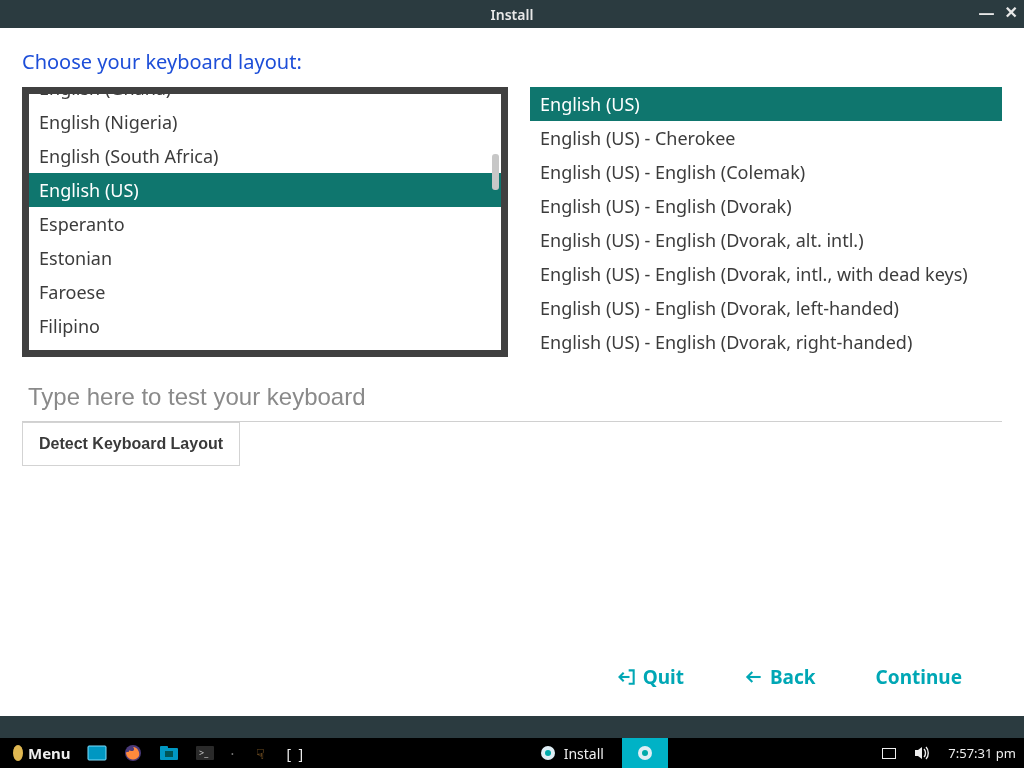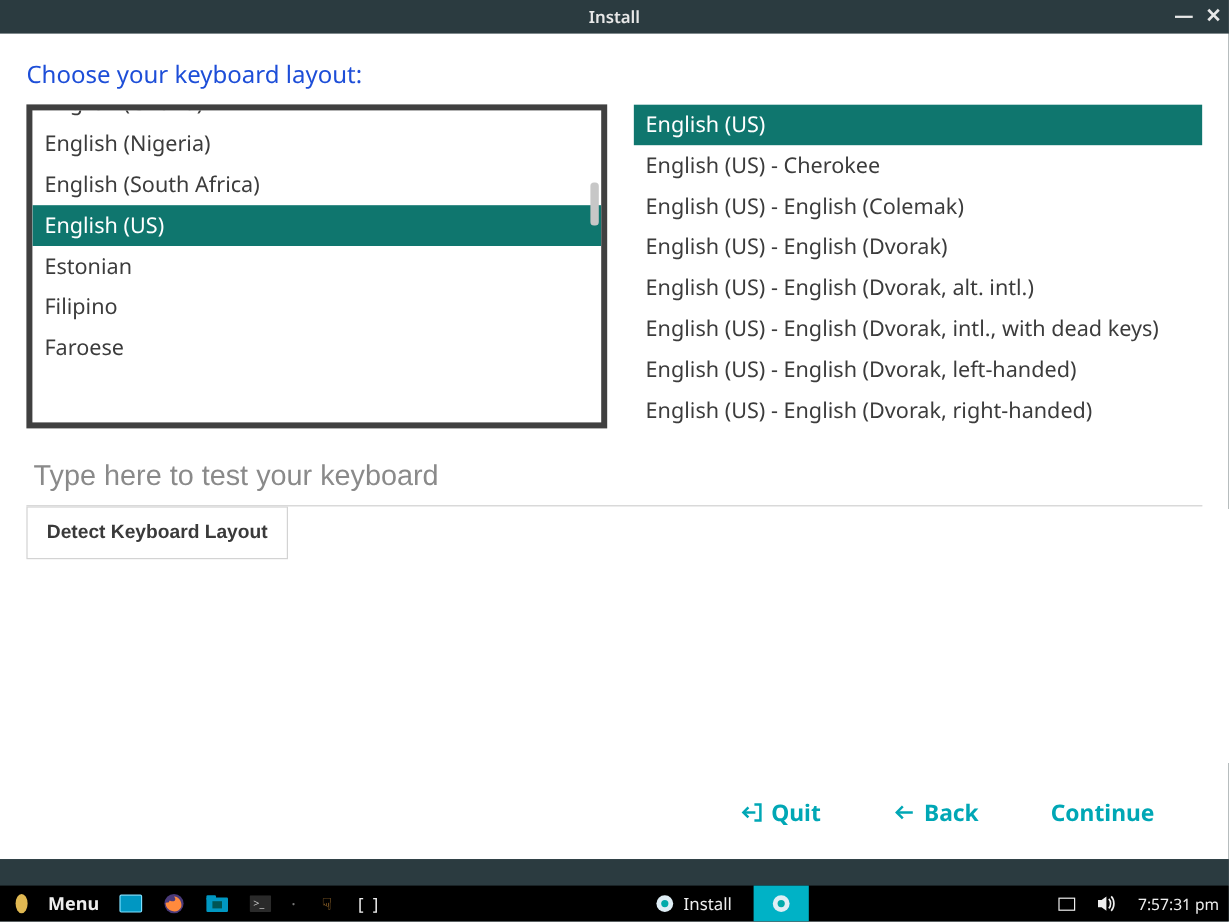--- a/index.html
+++ b/index.html
@@ -11,40 +11,40 @@
   .titlebar .controls { position: absolute; right: 6px; top: 4px; display: flex; gap: 10px; }
   .titlebar .controls span { color: #e8e8e8; font-size: 16px; cursor: pointer; line-height: 1; font-weight: bold; }
 
   .header { padding: 20px 28px 22px 28px; }
   .header h1 { color: #f0f0f0; font-size: 32px; font-weight: 700; }
 
   .content { background: #ffffff; flex: 1; padding: 20px 22px 16px 22px; display: flex; flex-direction: column; color: #2f2f2f; }
   .prompt { font-size: 20px; margin-bottom: 12px; color: #1d4ed8; }
 
   .lists { display: flex; gap: 22px; height: 270px; }
-  .listbox { flex: 1; border: 5px solid #404040; overflow: hidden; position: relative; background: #fff; }
+  .listbox { flex: 1; border: 7px solid #404040; overflow: hidden; position: relative; background: #fff; }
   .listbox.right { border: none; }
   .listbox .inner { position: absolute; left: 0; right: 0; }
   .listbox .item { font-size: 18px; color: #3c3c3c; padding: 5px 10px; cursor: pointer; white-space: nowrap; }
   .listbox .item.selected { background: #0f766e; color: #ffffff; }
   .listbox .scroll-thumb { position: absolute; right: 2px; width: 7px; background: #c7c7c7; border-radius: 3px; }
 
   .test-input { width: 100%; margin-top: 18px; border: none; border-bottom: 1px solid #d0d0d0; font-size: 24px; padding: 8px 6px 10px 6px; outline: none; color: #333; }
   .test-input::placeholder { color: #8a8a8a; }
 
   .detect-btn { align-self: flex-start; border: 1px solid #d3d3d3; background: #fff; padding: 12px 16px; font-size: 16px; font-weight: 600; color: #3a3a3a; cursor: pointer; }
 
   .nav-row { margin-top: auto; display: flex; justify-content: flex-end; gap: 60px; padding: 18px 40px 10px 0; align-items: center; }
   .nav-btn { display: flex; align-items: center; gap: 6px; color: #00a7b5; font-size: 19px; font-weight: 700; cursor: pointer; }
   .nav-btn svg { width: 20px; height: 20px; }
 
   .desktop-gap { height: 22px; background: #2b3b40; }
 
   .taskbar { height: 30px; background: #000; display: flex; align-items: center; color: #eee; font-size: 14px; }
-  .taskbar .tb-item { display: flex; align-items: center; gap: 12px; padding: 16px 8px; height: 100%; }
+  .taskbar .tb-item { display: flex; align-items: center; gap: 0; padding: 16px 8px; height: 100%; }
   .taskbar .menu-label { font-weight: 700; font-size: 15px; }
   .taskbar .icon-box { width: 20px; height: 18px; display: flex; align-items: center; justify-content: center; }
   .taskbar .task-btn { background: transparent; height: 100%; display: flex; align-items: center; gap: 6px; padding: 0 10px; margin-left: 8px; }
   .taskbar .task-btn.active { background: #00b2c6; }
   .taskbar .spacer { flex: 1; }
   .taskbar .sq { width: 14px; height: 11px; border: 1.5px solid #eee; }
   .taskbar .clock { padding: 0 8px; font-size: 13px; }
 </style>
 </head>
 <body>
@@ -62,23 +62,24 @@
   <div class="content">
     <div class="prompt">Choose your keyboard layout:</div>
 
     <div class="lists">
       <div class="listbox" id="left-list">
         <div class="inner" id="left-inner" style="top: -23px;">
             <div class="item">English (Ghana)</div>
             <div class="item">English (Nigeria)</div>
             <div class="item">English (South Africa)</div>
             <div class="item selected">English (US)</div>
+            <div class="item">Esperanto</div>
             <div class="item">Estonian</div>
+            <div class="item">Faroese</div>
             <div class="item">Filipino</div>
-            <div class="item">Faroese</div>
           </div>
         <div class="scroll-thumb" id="left-thumb" style="top: 60px; height: 36px;"></div>
       </div>
       <div class="listbox right" id="right-list">
         <div class="inner" id="right-inner" style="top: 0px;">
             <div class="item selected">English (US)</div>
             <div class="item">English (US) - Cherokee</div>
             <div class="item">English (US) - English (Colemak)</div>
             <div class="item">English (US) - English (Dvorak)</div>
             <div class="item">English (US) - English (Dvorak, alt. intl.)</div>

